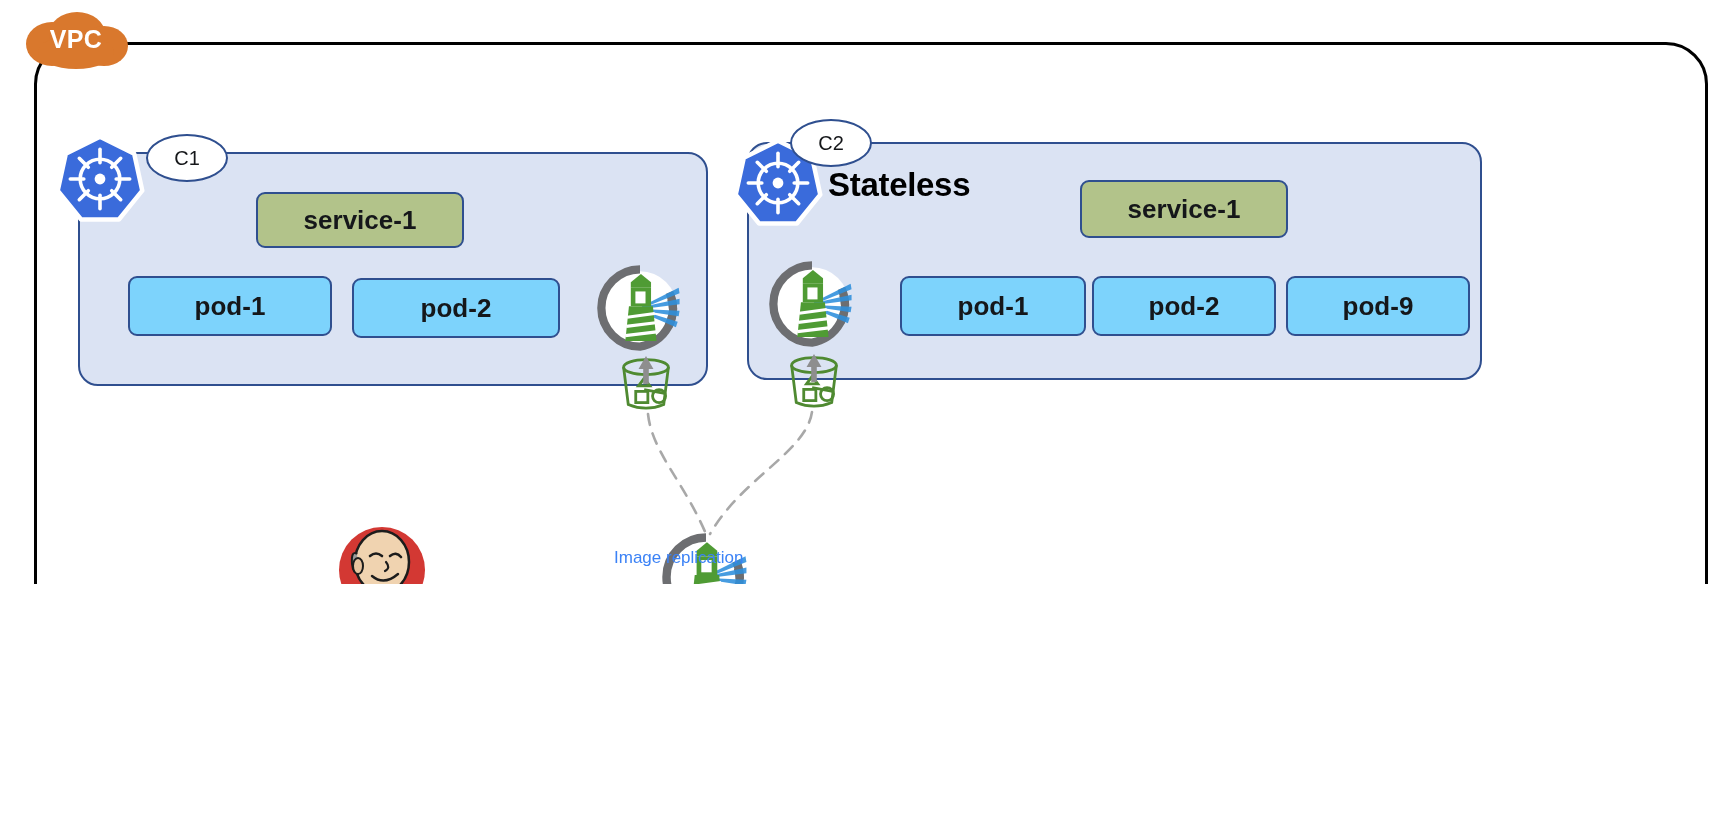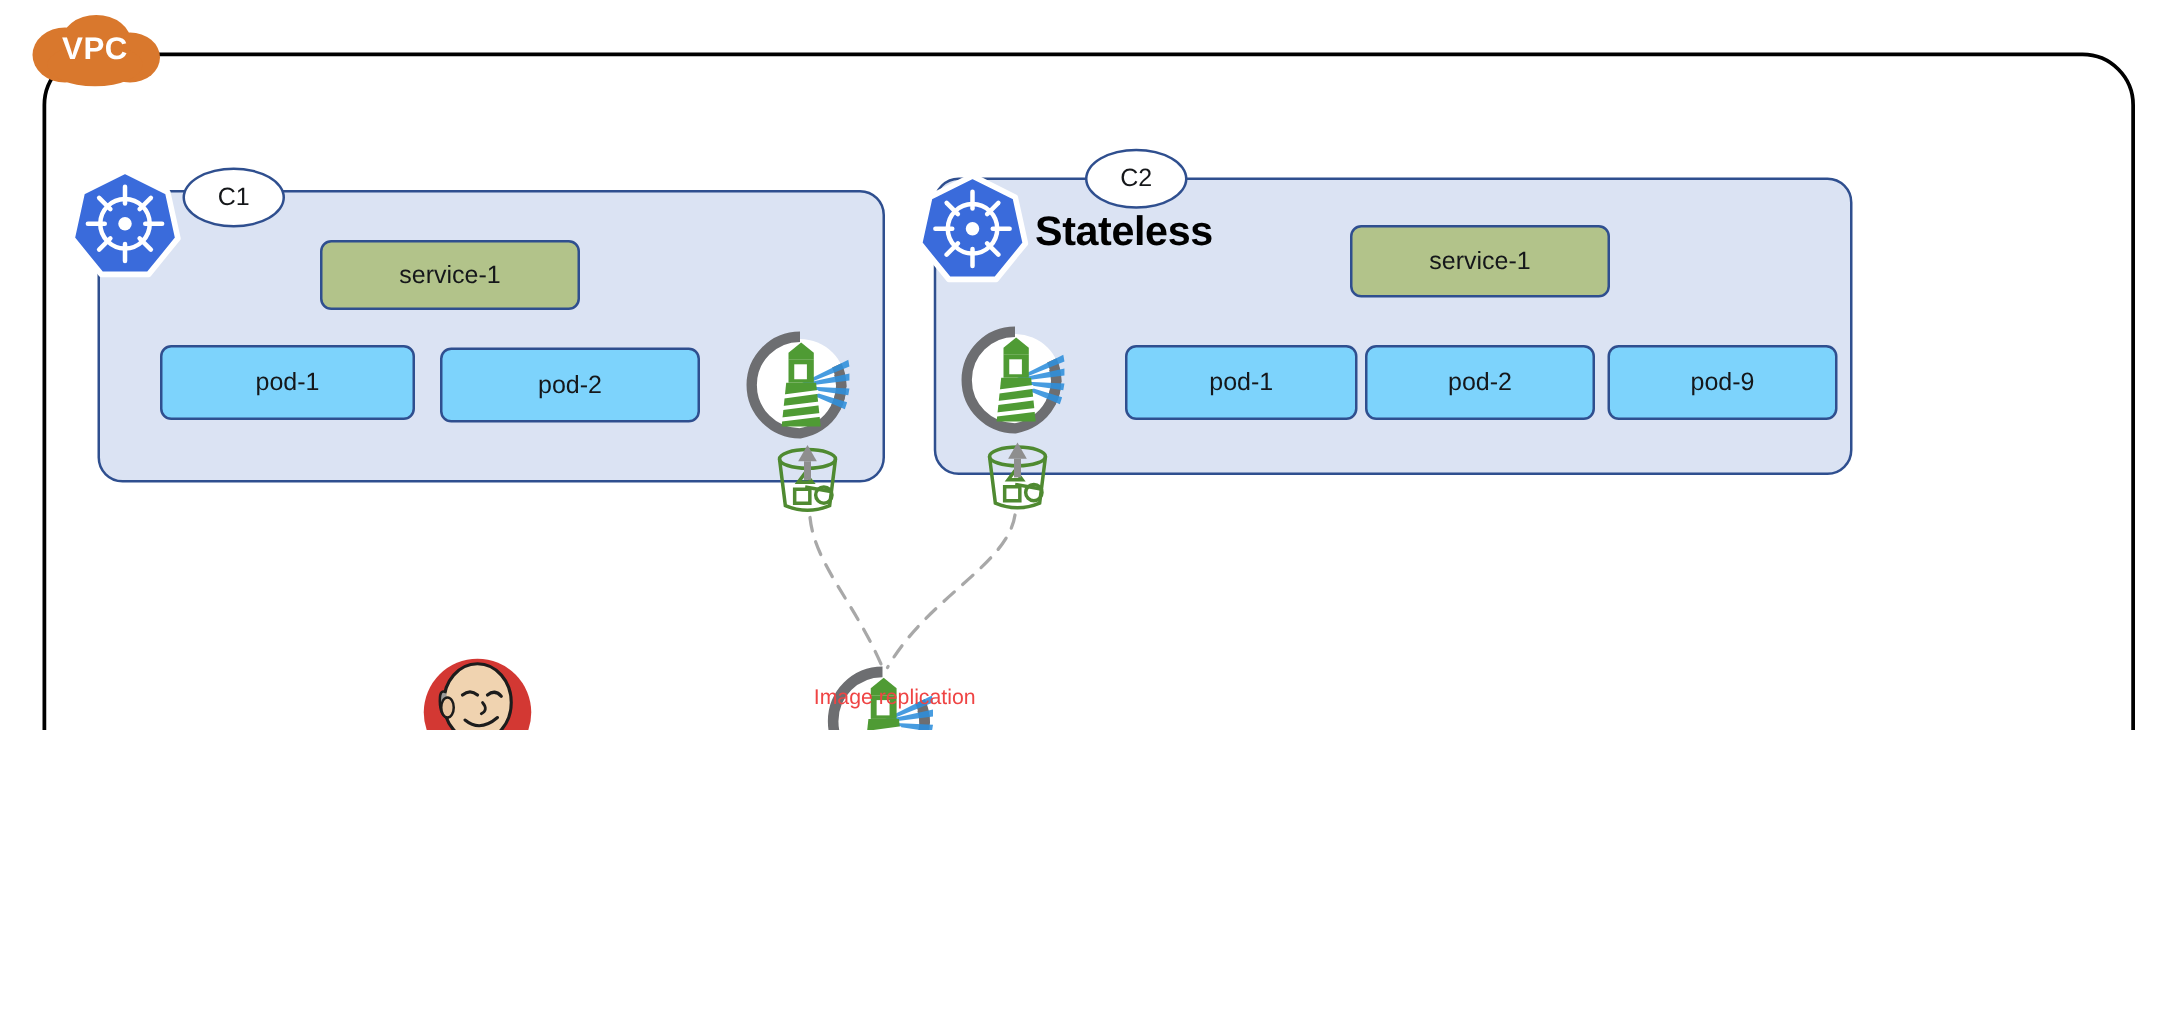--- a/index.html
+++ b/index.html
@@ -66,40 +66,41 @@
     z-index: 6;
     width: 82px; height: 48px;
     background: #ffffff;
     border: 2px solid #2f4f8f;
     border-radius: 50%;
     display: flex; align-items: center; justify-content: center;
     font-size: 20px;
     color: #15171a;
   }
   #badge-c1 { left: 146px; top: 134px; }
-  #badge-c2 { left: 868px; top: 119px; }
+  #badge-c2 { left: 790px; top: 119px; }
 
   .stateless-label {
     position: absolute;
     left: 828px; top: 166px;
     font-size: 33px;
     font-weight: bold;
     color: #000000;
     z-index: 7;
     letter-spacing: -0.3px;
   }
 
   
   .node-box {
     position: absolute;
     border: 2px solid #2f4f8f;
     border-radius: 9px;
     display: flex; align-items: center; justify-content: center;
-    font-size: 20px;
+    font-size: 26px;
     color: #15171a;
+    font-weight: bold;
   }
   .svc { background: #b2c38a; }
   .pod { background: #7dd3fc; }
 
   
   #c1-service-1 { left: 256px; top: 192px; width: 208px; height: 56px; }
   #c1-pod-1 { left: 128px; top: 276px; width: 204px; height: 60px; }
   #c1-pod-2 { left: 352px; top: 278px; width: 208px; height: 60px; }
   
   #c2-service-1 { left: 1080px; top: 180px; width: 208px; height: 58px; }
@@ -137,23 +138,23 @@
   #connectors {
     position: absolute;
     left: 0; top: 0;
     width: 1726px; height: 820px;
     pointer-events: none;
     z-index: 3;
   }
 
   .replication-label {
     position: absolute;
-    left: 651px; top: 548px;
+    left: 614px; top: 548px;
     font-size: 17px;
-    color: #ef4444;
+    color: #3b82f6;
     z-index: 7;
     white-space: nowrap;
   }
 </style>
 </head>
 <body>
 
 <div id="stage">
 
   <div class="vpc-border"></div>

